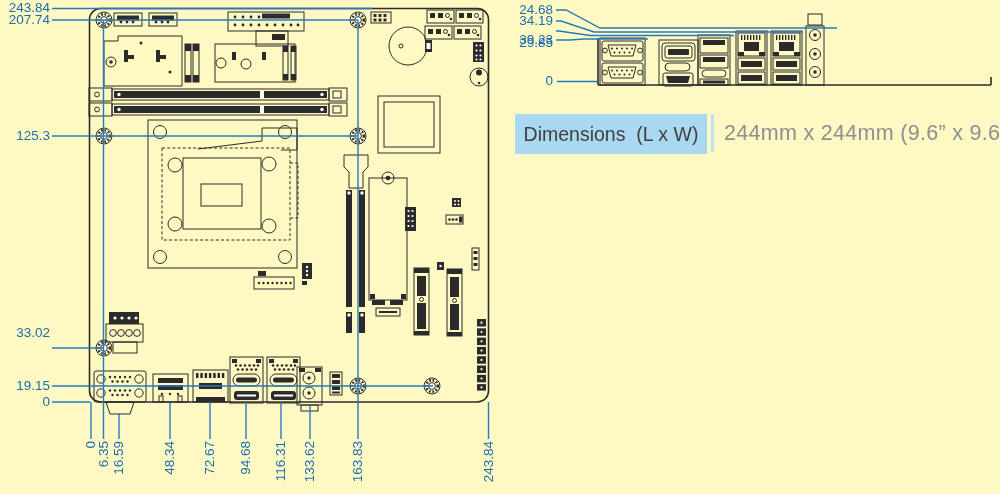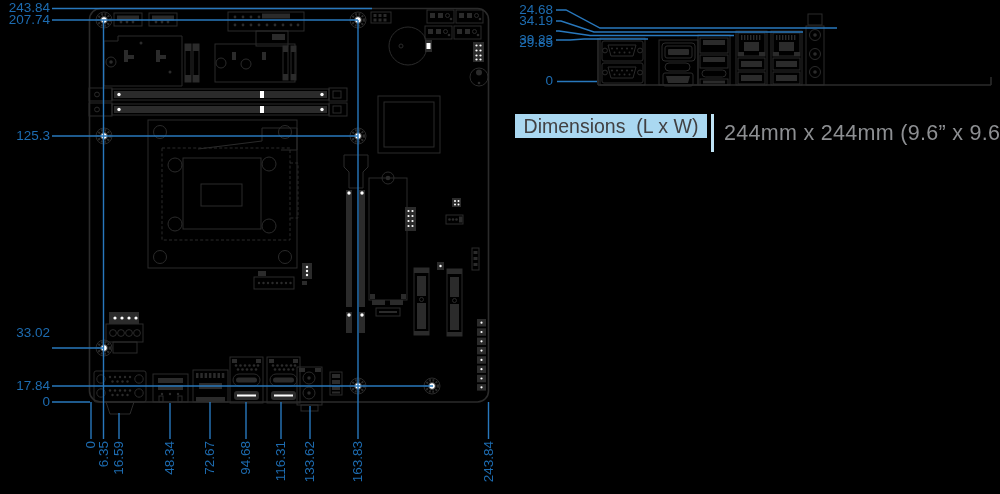--- a/index.html
+++ b/index.html
@@ -1,31 +1,31 @@
 <!DOCTYPE html>
 <html><head>
 <meta charset="utf-8">
 <style>
   html,body{margin:0;padding:0;background:#fff;}
-  .stage{position:relative;width:1000px;height:494px;background:#000000;overflow:hidden;
+  .stage{position:relative;width:1000px;height:494px;background:#fef9c3;overflow:hidden;
          font-family:"Liberation Sans", sans-serif;}
   svg{position:absolute;left:0;top:0;}
   .k{fill:none;stroke:#2b2b2b;stroke-width:1;}
   .k2{fill:none;stroke:#2b2b2b;stroke-width:1.6;}
   .f{fill:#2b2b2b;stroke:none;}
   .wf{fill:#fff;stroke:none;}
   .dsh{fill:none;stroke:#2b2b2b;stroke-width:1;stroke-dasharray:3 2.2;}
   .dim{fill:none;stroke:#2878bd;stroke-width:1.4;}
   .ll,.rl{position:absolute;font-size:13.5px;line-height:13px;height:13px;color:#1d6cb1;
           text-align:right;white-space:nowrap;}
   .ll{left:0;width:50px;}
   .rl{left:495px;width:58px;}
   .bl{position:absolute;top:441px;width:14px;font-size:13.5px;line-height:14px;color:#1d6cb1;
       writing-mode:vertical-rl;transform:rotate(180deg);white-space:nowrap;}
-  .dimbox{position:absolute;left:515px;top:114px;width:192px;height:24px;background:#aad8f1;
+  .dimbox{position:absolute;left:515px;top:114px;width:192px;height:40px;background:#aad8f1;
           color:#414042;font-size:19.5px;display:flex;align-items:center;justify-content:center;
           white-space:pre;}
   .dimsep{position:absolute;left:711px;top:114px;width:3px;height:38px;background:#bfe3f4;}
   .dimval{position:absolute;left:724px;top:114px;height:38px;line-height:39px;
           color:#8d8f92;font-size:21.5px;letter-spacing:.3px;white-space:pre;}
 </style>
 </head>
 <body>
 
 <div class="stage">
@@ -519,21 +519,21 @@
     <path d="M556,31 H559 L590,35.5 H734" class="dim"></path>
     <path d="M556,40 H570 L584,39 H648" class="dim"></path>
     <path d="M557,81.5 H597" class="dim"></path>
   </g>
 </svg>
 
   <span class="ll" style="top:1px">243.84</span>
   <span class="ll" style="top:13px">207.74</span>
   <span class="ll" style="top:129px">125.3</span>
   <span class="ll" style="top:326px">33.02</span>
-  <span class="ll" style="top:379px">17.84</span>
+  <span class="ll" style="top:379px">19.15</span>
   <span class="ll" style="top:395px">0</span>
 
   <span class="bl" style="left:84px">0</span>
   <span class="bl" style="left:96.5px">6.35</span>
   <span class="bl" style="left:112px">16.59</span>
   <span class="bl" style="left:163px">48.34</span>
   <span class="bl" style="left:203px">72.67</span>
   <span class="bl" style="left:239px">94.68</span>
   <span class="bl" style="left:274px">116.31</span>
   <span class="bl" style="left:303px">133.62</span>

